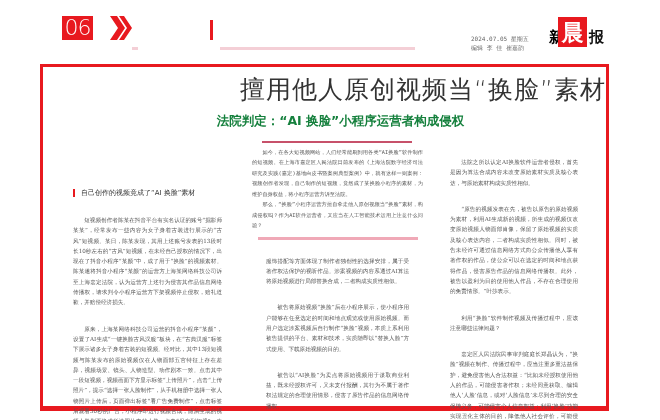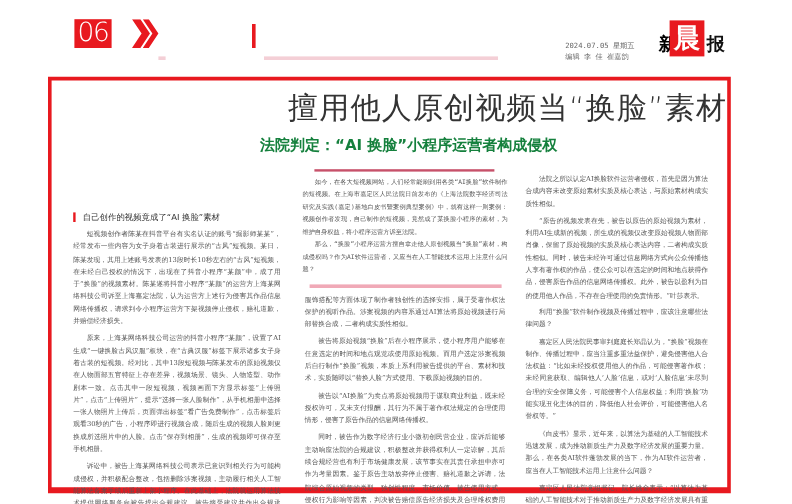--- a/index.html
+++ b/index.html
@@ -30,21 +30,21 @@
   
   .frame { position:absolute; left:40px; top:64px; width:563px; height:339px; border:3px solid #e8191f;
            border-bottom-width:5px; background:#fff; }
   .headline { position:absolute; left:0; top:8px; width:563px; text-align:right;
               font-family:"DejaVu Sans", sans-serif; font-size:25px; font-weight:300; color:#333;
               letter-spacing:1px; line-height:30px; }
   .subhead { position:absolute; left:0; top:46px; width:563px; text-align:center;
              font-family:"DejaVu Sans", sans-serif; font-size:12.5px; font-weight:bold; color:#15803d; line-height:16px;margin-left:16px; }
 
   .col { position:absolute; font-size:5.6px; line-height:10.3px; color:#555; text-align:justify; }
-  .col p { margin:4px; text-indent:2em; }
+  .col p { margin:16px; text-indent:2em; }
   .c1 { left:14px; top:104px; width:181px; }
   .c2 { left:207px; top:104px; width:175px; }
   .c3 { left:391px; top:74px; width:160px; }
 
   .kicker { font-family:"DejaVu Sans", sans-serif; font-size:7px; color:#333; line-height:12px;
             margin:0 0 4px 0; text-indent:0 !important; position:relative; padding-left:8px; }
   .kicker .bar { position:absolute; left:0; top:2px; width:2px; height:8px; background:#e8191f; }
 
   .box { position:relative; }
   .rule { height:1.5px; background:#c7516a; margin:0; }

